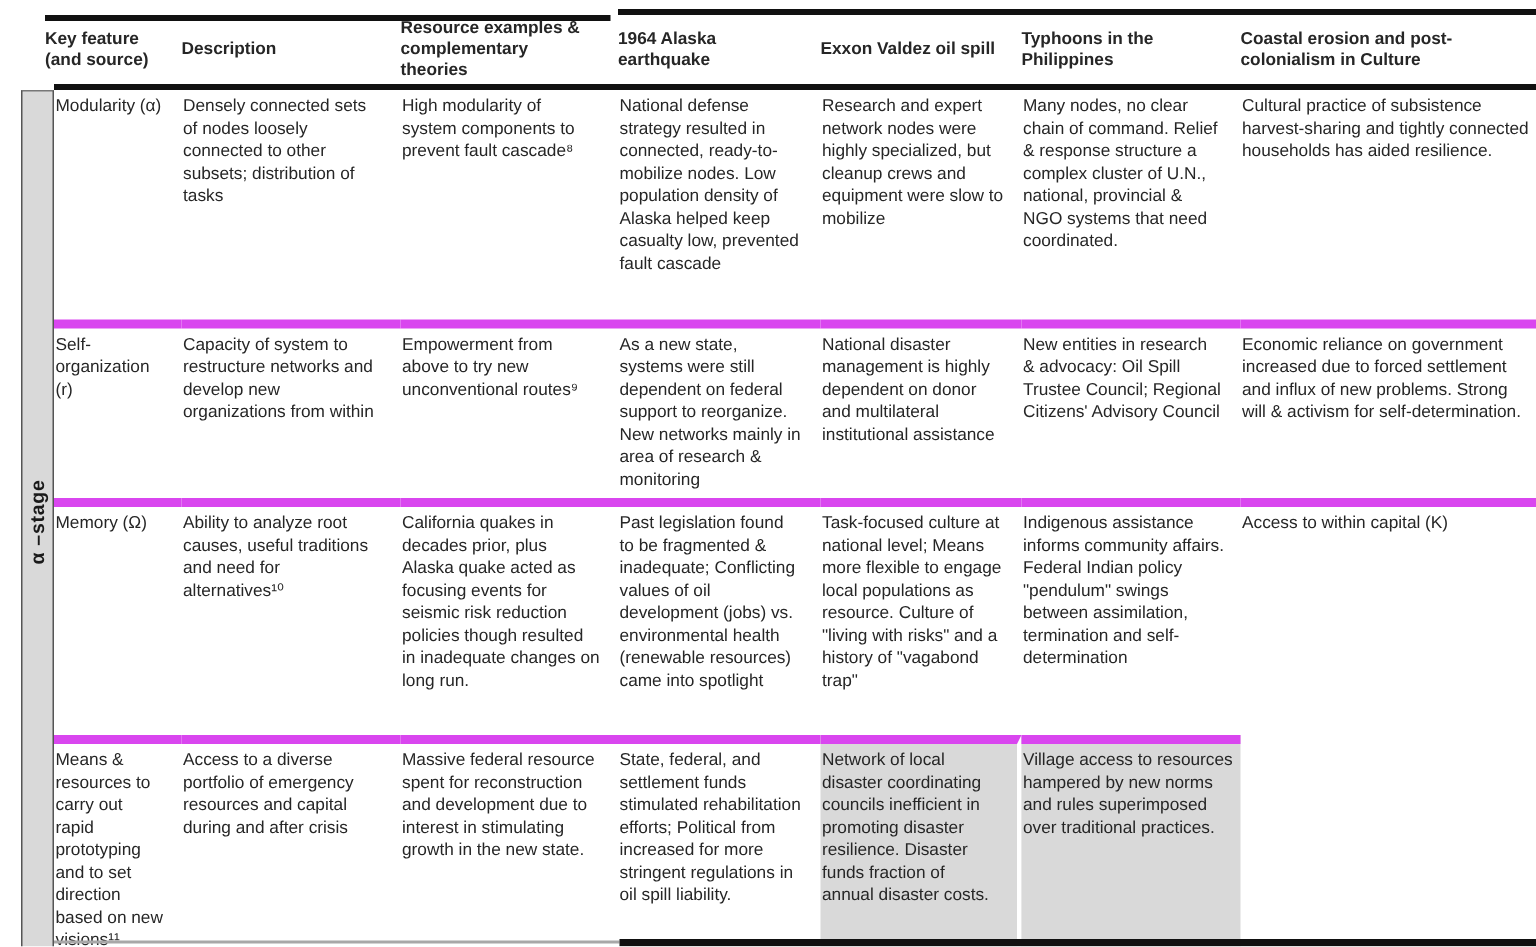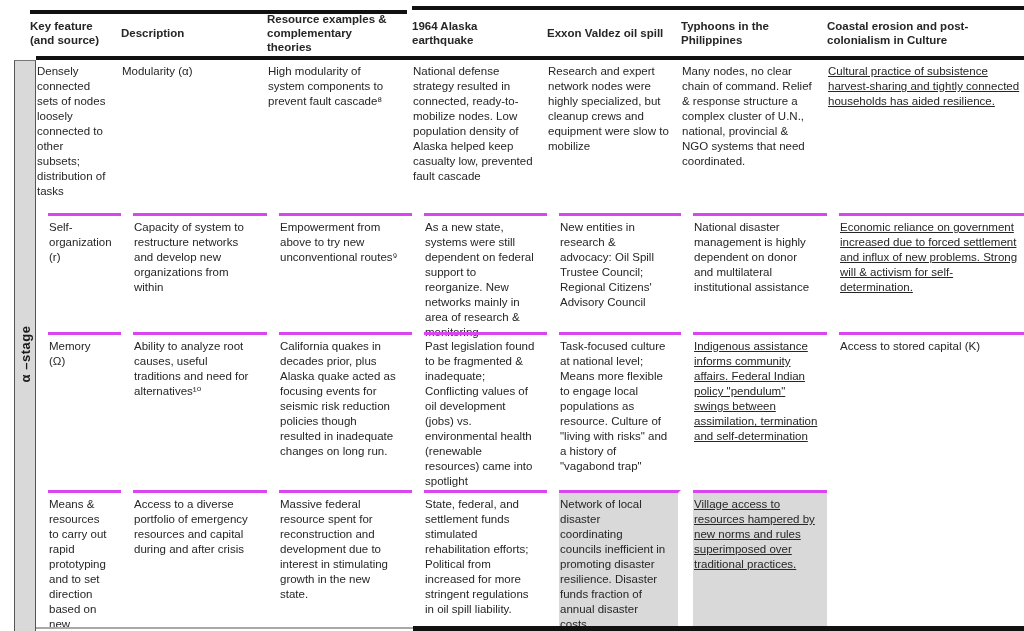--- a/index.html
+++ b/index.html
@@ -35,22 +35,22 @@
     background:#d9d9d9;
     border-left:1px solid #555; border-right:1px solid #555; border-top:1px solid #777;
     position:relative;
   }
   .sidebar-label {
     position:absolute; left:50%; top:50%;
     transform:translate(-50%,-50%) rotate(-90deg);
     white-space:nowrap; font-weight:bold; font-size:13px; letter-spacing:0.5px; color:#1a1a1a;
   }
   .td { padding:4px 12px 0 1px; }
-  .td.last { padding-right:4px;text-decoration:underline; }
-  .r2, .r3, .r4 { border-top:3px solid #d946ef;margin-left:12px; }
+  .td.last { padding-right:4px; }
+  .r2, .r3, .r4 { border-top:6px solid #d946ef; }
   .shade { background:#d9d9d9; }
   .shade.gap { border-right:3px solid #fff; }
 </style>
 </head>
 <body>
 
 <div class="page">
 
   <div class="rule top-a"></div>
   <div class="rule top-b"></div>
@@ -65,44 +65,44 @@
     <div class="th">Coastal erosion and post-colonialism in Culture</div>
   </div>
 
   <div class="rule mid"></div>
 
   <div class="tbody">
     <div class="sidebar">
       <span class="sidebar-label">α –stage</span>
     </div>
 
+    <div class="td r1">Modularity (α)</div>
     <div class="td r1">Densely connected sets of nodes loosely connected to other subsets; distribution of tasks</div>
-    <div class="td r1">Modularity (α)</div>
     <div class="td r1">High modularity of system components to prevent fault cascade⁸</div>
     <div class="td r1">National defense strategy resulted in connected, ready-to-mobilize nodes. Low population density of Alaska helped keep casualty low, prevented fault cascade</div>
     <div class="td r1">Research and expert network nodes were highly specialized, but cleanup crews and equipment were slow to mobilize</div>
     <div class="td r1">Many nodes, no clear chain of command. Relief &amp; response structure a complex cluster of U.N., national, provincial &amp; NGO systems that need coordinated.</div>
     <div class="td r1 last">Cultural practice of subsistence harvest-sharing and tightly connected households has aided resilience.</div>
 
     <div class="td r2">Self-organization (r)</div>
     <div class="td r2">Capacity of system to restructure networks and develop new organizations from within</div>
     <div class="td r2">Empowerment from above to try new unconventional routes⁹</div>
     <div class="td r2">As a new state, systems were still dependent on federal support to reorganize. New networks mainly in area of research &amp; monitoring</div>
+    <div class="td r2">National disaster management is highly dependent on donor and multilateral institutional assistance</div>
     <div class="td r2">New entities in research &amp; advocacy: Oil Spill Trustee Council; Regional Citizens' Advisory Council</div>
-    <div class="td r2">National disaster management is highly dependent on donor and multilateral institutional assistance</div>
     <div class="td r2 last">Economic reliance on government increased due to forced settlement and influx of new problems. Strong will &amp; activism for self-determination.</div>
 
     <div class="td r3">Memory (Ω)</div>
     <div class="td r3">Ability to analyze root causes, useful traditions and need for alternatives¹⁰</div>
     <div class="td r3">California quakes in decades prior, plus Alaska quake acted as focusing events for seismic risk reduction policies though resulted in inadequate changes on long run.</div>
     <div class="td r3">Past legislation found to be fragmented &amp; inadequate; Conflicting values of oil development (jobs) vs. environmental health (renewable resources) came into spotlight</div>
     <div class="td r3">Task-focused culture at national level; Means more flexible to engage local populations as resource. Culture of "living with risks" and a history of "vagabond trap"</div>
     <div class="td r3 last">Indigenous assistance informs community affairs. Federal Indian policy "pendulum" swings between assimilation, termination and self-determination</div>
 
-    <div class="td r4">Access to stored capital (K)</div>
+    <div class="td r4">Access to within capital (K)</div>
     <div class="td r4">Means &amp; resources to carry out rapid prototyping and to set direction based on new visions¹¹</div>
     <div class="td r4">Access to a diverse portfolio of emergency resources and capital during and after crisis</div>
     <div class="td r4">Massive federal resource spent for reconstruction and development due to interest in stimulating growth in the new state.</div>
     <div class="td r4">State, federal, and settlement funds stimulated rehabilitation efforts; Political from increased for more stringent regulations in oil spill liability.</div>
     <div class="td r4 shade gap">Network of local disaster coordinating councils inefficient in promoting disaster resilience. Disaster funds fraction of annual disaster costs.</div>
     <div class="td r4 last shade">Village access to resources hampered by new norms and rules superimposed over traditional practices.</div>
   </div>
 
   <div class="rule bottom-gray"></div>
   <div class="rule bottom-black"></div>

